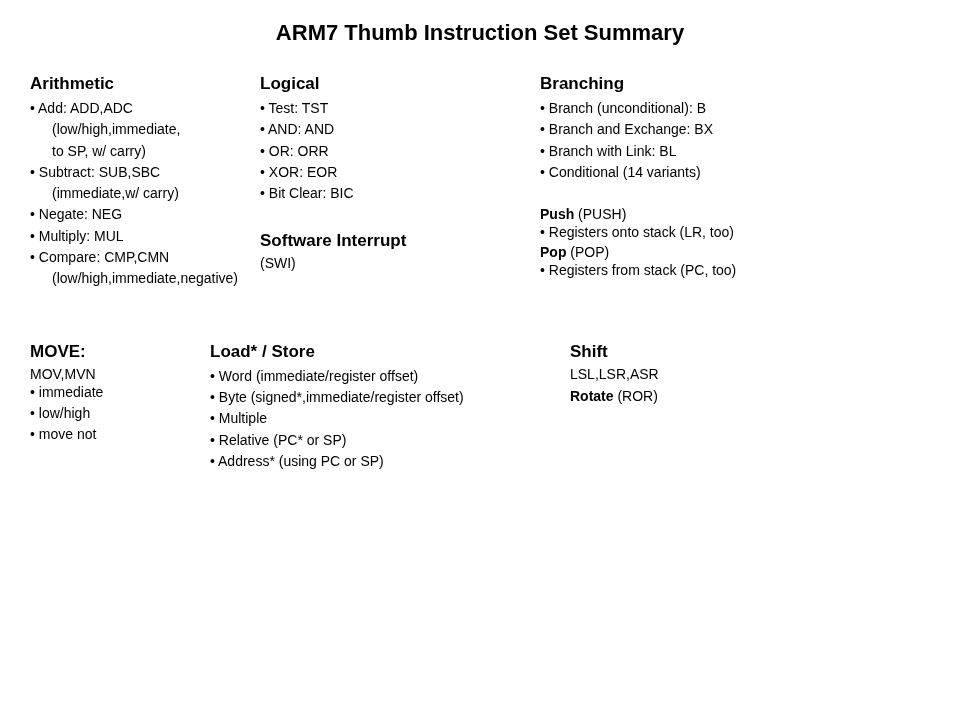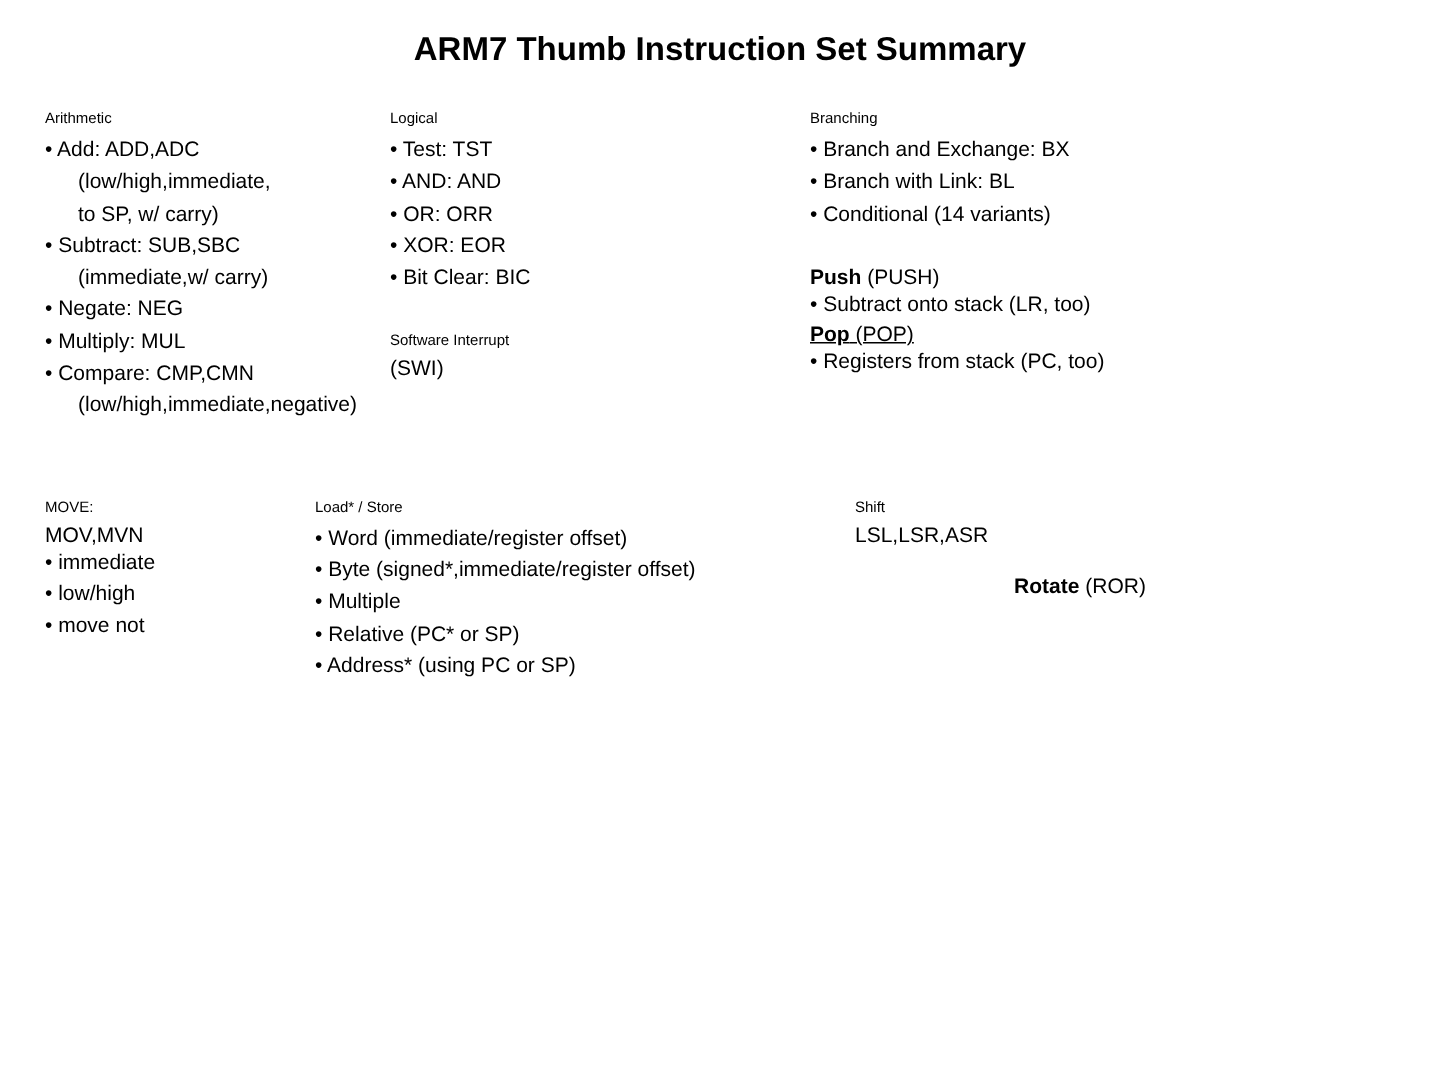--- a/index.html
+++ b/index.html
@@ -25,22 +25,22 @@
       margin-bottom: 28px;
     }
     .content-grid {
       display: grid;
       grid-template-columns: 210px 260px 340px;
       grid-template-rows: auto auto;
       column-gap: 20px;
       row-gap: 24px;
     }
     .section-title {
-      font-weight: normal;
-      font-size: 10px;
+      font-weight: bold;
+      font-size: 17px;
       margin-bottom: 4px;
     }
     .section-title-inline {
       font-weight: bold;
       display: inline;
     }
     ul {
       list-style: none;
       padding: 0;
       margin: 0;
@@ -105,33 +105,34 @@
           <span>Software Interrupt</span>
         </div>
         <div>(SWI)</div>
       </div>
     </div>
 
     <div>
       <div>
         <div class="section-title">Branching</div>
         <ul>
+          <li>Branch (unconditional):  B</li>
           <li>Branch and Exchange: BX</li>
           <li>Branch with Link: BL</li>
           <li>Conditional (14 variants)</li>
         </ul>
       </div>
       <div style="margin-top:24px;">
         <div>
           <span class="section-title-inline">Push</span><span> (PUSH)</span>
         </div>
         <ul>
-          <li>Subtract onto stack (LR, too)</li>
+          <li>Registers onto stack (LR, too)</li>
         </ul>
-        <div style="margin-top:2px;text-decoration:underline;">
+        <div style="margin-top:2px;">
           <span class="section-title-inline">Pop</span><span> (POP)</span>
         </div>
         <ul>
           <li>Registers from stack (PC, too)</li>
         </ul>
       </div>
     </div>
 
   </div>
 
@@ -156,21 +157,21 @@
         <li>Relative (PC* or SP)</li>
         <li>Address* (using PC or SP)</li>
       </ul>
     </div>
 
     <div>
       <div>
         <div class="section-title">Shift</div>
         <div>LSL,LSR,ASR</div>
       </div>
-      <div style="margin-top:18px;text-align:center;">
+      <div style="margin-top:6px;">
         <div>
           <span class="section-title-inline">Rotate</span><span> (ROR)</span>
         </div>
       </div>
     </div>
 
   </div>
 </div>
 
 </body></html>

